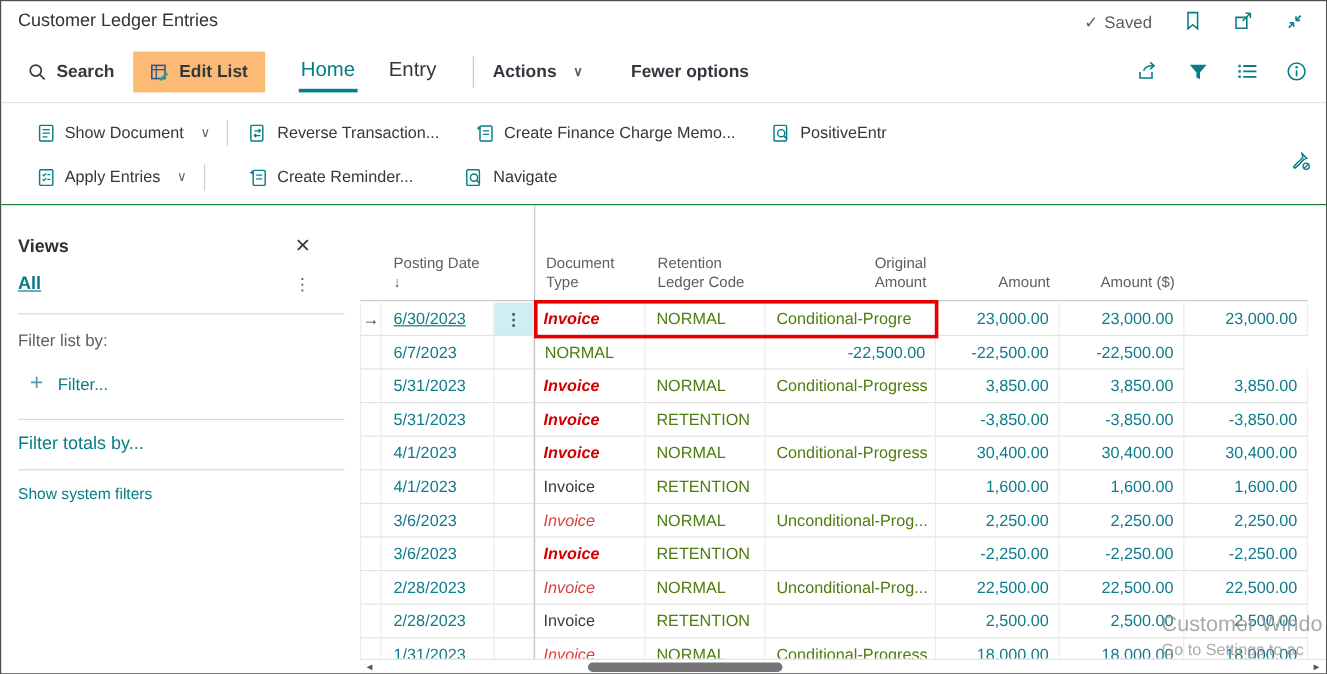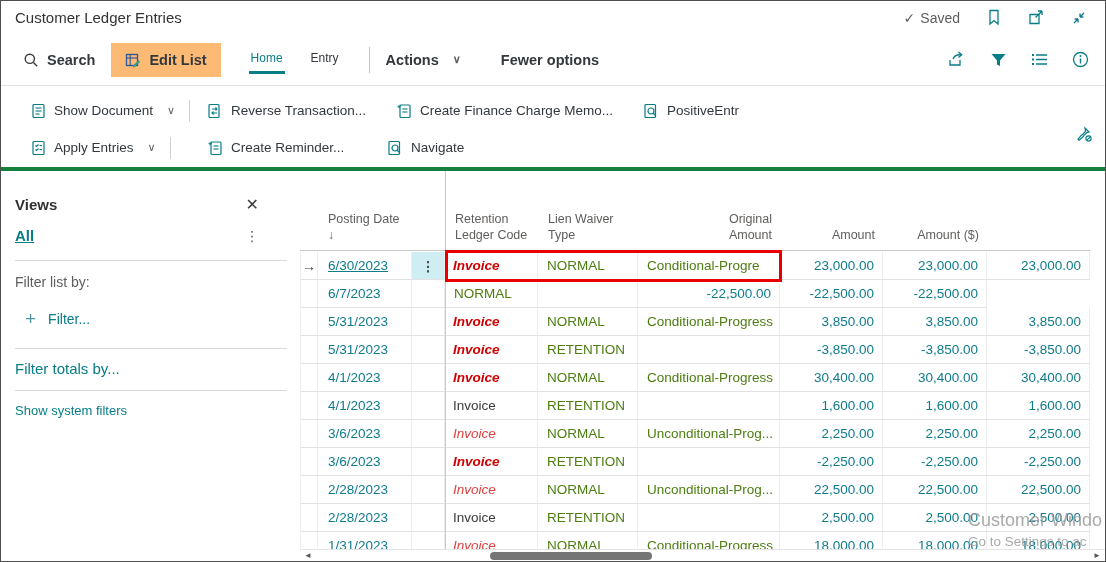--- a/index.html
+++ b/index.html
@@ -17,28 +17,28 @@
   .page-title { font-size:15px; color:#333; }
   .titlebar-right { margin-left:auto; display:flex; align-items:center; gap:26px; padding-right:4px; }
   .saved { display:flex; align-items:center; gap:5px; color:#5f5d5b; font-size:14px; }
   .tb-icon { color:#077d87; cursor:pointer; }
 
   
   .ribbon { height:52px; display:flex; align-items:center; padding:0 16px 0 22px; border-bottom:1px solid #e3e3e3; }
   .ribbon-item { display:flex; align-items:center; gap:8px; font-size:14.5px; color:#32383e; cursor:pointer;font-weight:bold; }
   .search-item { margin-right:16px; }
   .editlist-item { background:#fdba74; padding:9px 14px; margin-right:16px; }
-  .tab { padding:6px 2px 6px; border-bottom:3px solid transparent; margin:0 12px; font-size:12px; color:#32383e; cursor:pointer; }
+  .tab { padding:6px 2px 6px; border-bottom:3px solid transparent; margin:0 12px; font-size:17px; color:#32383e; cursor:pointer; }
   .tab.active { color:#077d87; border-bottom-color:#077d87; }
   .vdiv { width:1px; height:26px; background:#c8c8c8; margin:0 16px; }
   .chev { color:#616161; margin-left:6px; font-size:11px; }
   .ribbon-right { margin-left:auto; display:flex; align-items:center; gap:24px; }
 
   
-  .actionbar { height:85px; border-bottom:4px solid #15803d; position:relative; padding-top:6px; }
+  .actionbar { height:85px; border-bottom:1px solid #15803d; position:relative; padding-top:6px; }
   .ab-row { display:flex; align-items:center; height:37px; padding-left:30px; }
   .ab-item { display:flex; align-items:center; gap:8px; font-size:13.5px; color:#32383e; cursor:pointer; white-space:nowrap; }
   .ab-group { display:flex; align-items:center; width:176px; }
   .ab-group .chev { margin-left:14px; }
   .ab-group .vdiv { height:22px; margin:0 0 0 14px; background:#d0d0d0; }
   .ab-sp { margin-right:30px; }
   .pin { position:absolute; right:12px; top:40px; color:#077d87; cursor:pointer; }
 
   
   .main { display:flex; height:390px; }
@@ -324,25 +324,26 @@
     <div class="freeze-line"></div>
 
     <div class="grid-header gcols">
       <div class="hcell"></div>
       <div class="hcell hl">
         <span>Posting Date</span>
         <span class="sort-arrow">↓</span>
       </div>
       <div class="hcell"></div>
       <div class="hcell hl">
+        <span>Document</span>
+        <span>Type</span>
+      </div>
+      <div class="hcell hl">
         <span>Retention</span>
         <span>Ledger Code</span>
-      </div>
-      <div class="hcell hl">
-        <span>Lien Waiver Type</span>
       </div>
       <div class="hcell num">
         <span>Original</span>
         <span>Amount</span>
       </div>
       <div class="hcell num">
         <span>Amount</span>
       </div>
       <div class="hcell num">
         <span>Amount ($)</span>

